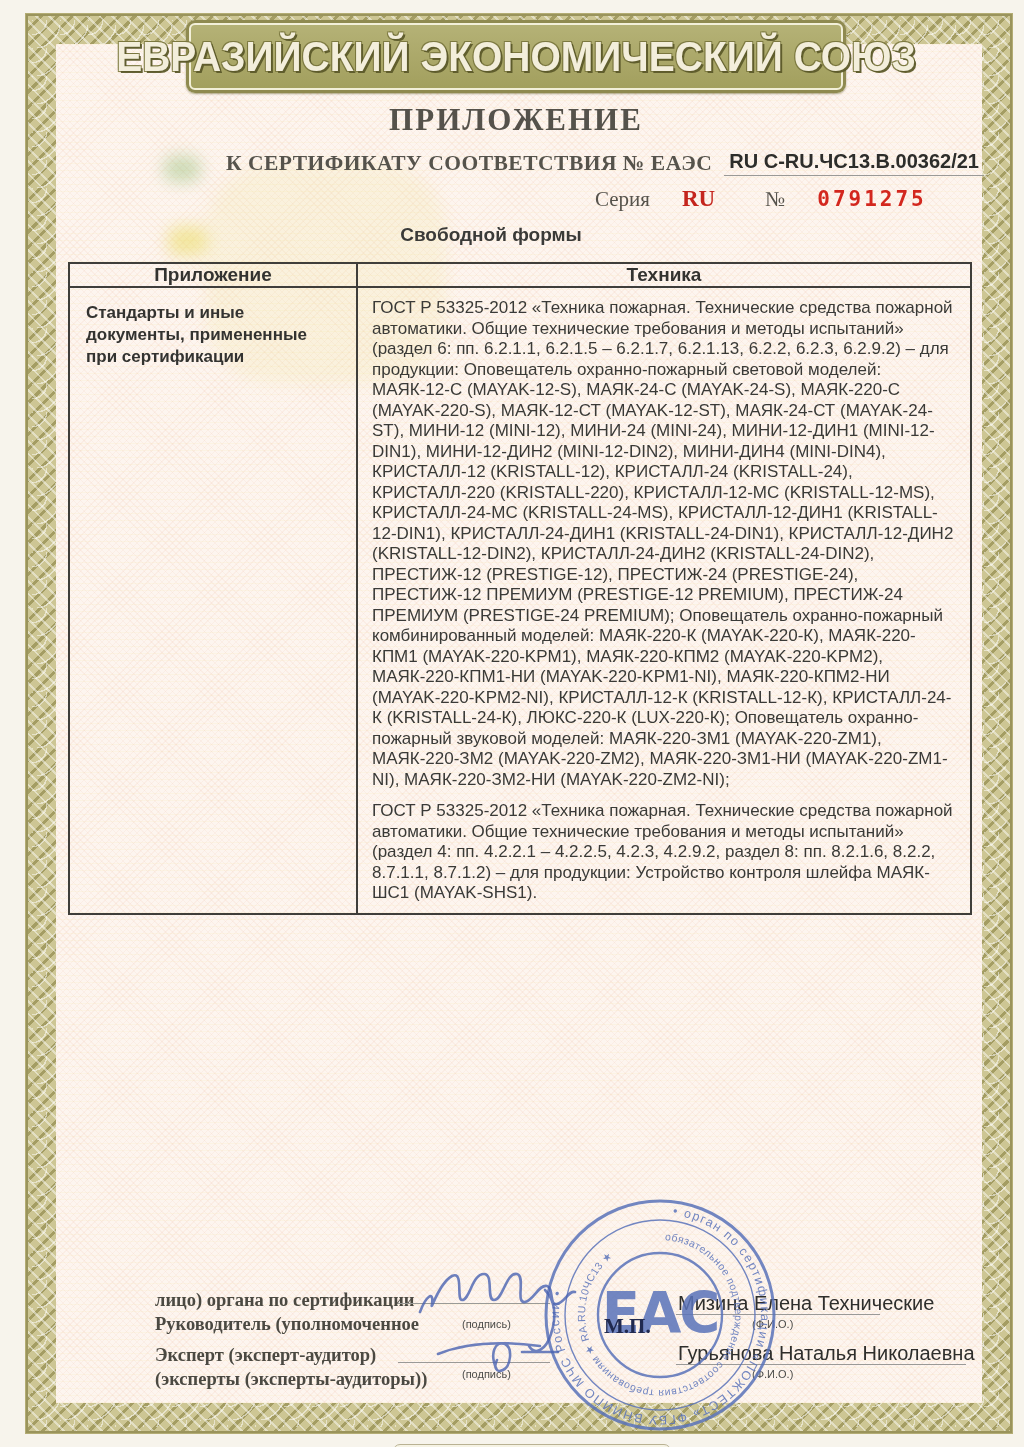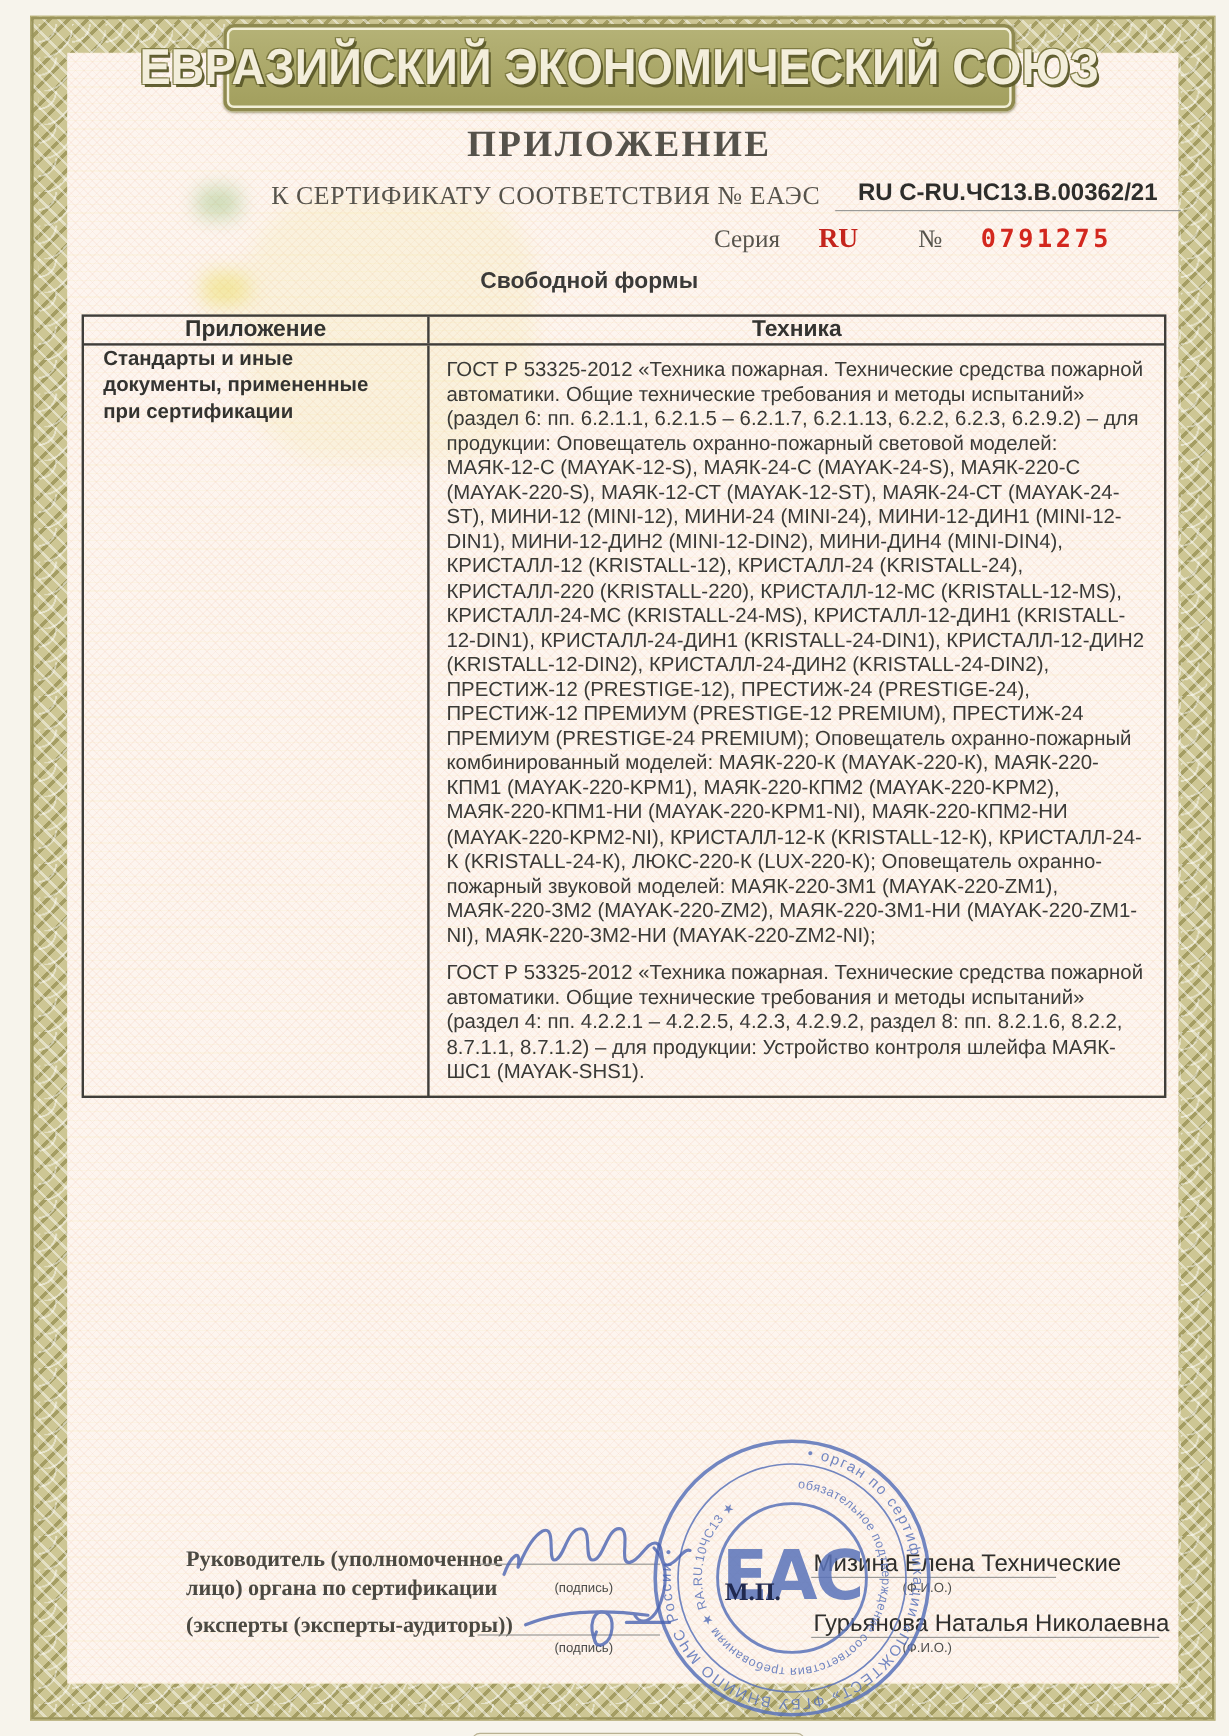--- a/index.html
+++ b/index.html
@@ -32,38 +32,38 @@
   .banner{position:absolute;left:186px;top:20px;width:660px;height:73px;border-radius:9px;
     background:linear-gradient(#b6b378,#a19e5c);
     box-shadow:inset 0 0 0 3px #8f8a50, inset 0 0 0 5px rgba(247,243,222,.95), 0 1px 2px rgba(90,88,40,.5);
     display:flex;align-items:center;justify-content:center;}
   .banner-text{font-weight:800;font-size:39px;letter-spacing:0px;color:#f3eedb;transform:scaleY(1.08);
     text-shadow:2px 2px 0 rgba(92,90,42,.95), -1px -1px 0 rgba(122,119,62,.9), 1px -1px 0 rgba(122,119,62,.9), -1px 1px 0 rgba(122,119,62,.9);
     white-space:nowrap;}
   .doc-title{position:absolute;left:68px;right:60px;top:102px;text-align:center;
     font-family:"Liberation Serif",serif;font-size:31px;font-weight:700;letter-spacing:2px;color:#55524b;}
   .cert-line{position:absolute;left:226px;top:150px;right:40px;display:flex;align-items:flex-end;}
-  .cert-label{font-family:"Liberation Serif",serif;font-size:21.5px;font-weight:400;color:#56534c;white-space:nowrap;letter-spacing:.5px;}
+  .cert-label{font-family:"Liberation Serif",serif;font-size:21.5px;font-weight:700;color:#56534c;white-space:nowrap;letter-spacing:.5px;}
   .cert-number{flex:1;margin-left:12px;border-bottom:1.5px solid #9a9a97;text-align:center;
     font-size:20px;font-weight:700;color:#2d2d2b;padding-bottom:2px;white-space:nowrap;}
   .series-row{position:absolute;left:595px;top:186px;display:flex;align-items:baseline;gap:32px;}
   .series-label{font-family:"Liberation Serif",serif;font-size:21px;color:#56534c;}
   .series-ru{font-family:"Liberation Serif",serif;font-size:23px;font-weight:700;color:#c4241c;}
   .series-no-sign{font-family:"Liberation Serif",serif;font-size:21px;color:#56534c;margin-left:18px;}
   .series-number{font-family:"DejaVu Sans Mono",monospace;font-size:21px;font-weight:700;color:#d3271e;letter-spacing:3px;}
   .form-note{position:absolute;left:68px;right:110px;top:224px;text-align:center;font-size:19px;font-weight:700;color:#3a3a38;}
 
   
   .doc-table{position:absolute;left:68px;top:262px;width:904px;height:653px;border:2px solid #3f3e3a;box-sizing:border-box;display:flex;flex-direction:column;}
   .t-head{display:flex;height:56px;border-bottom:2px solid #3f3e3a;}
   .t-body{display:flex;flex:1;}
   .c1{width:288px;border-right:2px solid #3f3e3a;box-sizing:border-box;}
   .c2{flex:1;}
   .th{display:flex;align-items:center;justify-content:center;font-size:19px;font-weight:700;color:#333330;}
-  .cell1{padding:0 16px;font-size:17px;font-weight:700;line-height:22px;color:#333330;}
+  .cell1{padding:14px 16px;font-size:17px;font-weight:700;line-height:22px;color:#333330;}
   .cell2{padding:10px 14px 10px 14px;font-size:17px;line-height:20.5px;color:#3a3a37;}
   .cell2 p{margin:0;}
   .cell2 p + p{margin-top:11px;}
 
   
   .sig-label{position:absolute;font-family:"Liberation Serif",serif;font-size:18.5px;font-weight:700;color:#4b4942;line-height:24px;}
   .sig-line{position:absolute;border-bottom:1.2px solid #9a9a97;}
   .sig-caption{position:absolute;font-size:11px;color:#4c4c4a;}
   .fio-name{position:absolute;font-size:20px;color:#2e2e2c;white-space:nowrap;}
   .mp-mark{position:absolute;left:604px;top:1314px;font-family:"Liberation Serif",serif;font-size:21px;font-weight:700;color:#20294f;z-index:6;}
@@ -112,27 +112,28 @@
     <div class="t-body">
       <div class="c1 cell1">Стандарты и иные документы, примененные при сертификации</div>
       <div class="c2 cell2">
         <p>ГОСТ Р 53325-2012 «Техника пожарная. Технические средства пожарной автоматики. Общие технические требования и методы испытаний» (раздел 6: пп. 6.2.1.1, 6.2.1.5 – 6.2.1.7, 6.2.1.13, 6.2.2, 6.2.3, 6.2.9.2) – для продукции: Оповещатель охранно-пожарный световой моделей: МАЯК-12-С (MAYAK-12-S), МАЯК-24-С (MAYAK-24-S), МАЯК-220-С (MAYAK-220-S), МАЯК-12-СТ (MAYAK-12-ST), МАЯК-24-СТ (MAYAK-24-ST), МИНИ-12 (MINI-12), МИНИ-24 (MINI-24), МИНИ-12-ДИН1 (MINI-12-DIN1), МИНИ-12-ДИН2 (MINI-12-DIN2), МИНИ-ДИН4 (MINI-DIN4), КРИСТАЛЛ-12 (KRISTALL-12), КРИСТАЛЛ-24 (KRISTALL-24), КРИСТАЛЛ-220 (KRISTALL-220), КРИСТАЛЛ-12-МС (KRISTALL-12-MS), КРИСТАЛЛ-24-МС (KRISTALL-24-MS), КРИСТАЛЛ-12-ДИН1 (KRISTALL-12-DIN1), КРИСТАЛЛ-24-ДИН1 (KRISTALL-24-DIN1), КРИСТАЛЛ-12-ДИН2 (KRISTALL-12-DIN2), КРИСТАЛЛ-24-ДИН2 (KRISTALL-24-DIN2), ПРЕСТИЖ-12 (PRESTIGE-12), ПРЕСТИЖ-24 (PRESTIGE-24), ПРЕСТИЖ-12 ПРЕМИУМ (PRESTIGE-12 PREMIUM), ПРЕСТИЖ-24 ПРЕМИУМ (PRESTIGE-24 PREMIUM); Оповещатель охранно-пожарный комбинированный моделей: МАЯК-220-К (MAYAK-220-К), МАЯК-220-КПМ1 (MAYAK-220-KPM1), МАЯК-220-КПМ2 (MAYAK-220-KPM2), МАЯК-220-КПМ1-НИ (MAYAK-220-KPM1-NI), МАЯК-220-КПМ2-НИ (MAYAK-220-KPM2-NI), КРИСТАЛЛ-12-К (KRISTALL-12-К), КРИСТАЛЛ-24-К (KRISTALL-24-К), ЛЮКС-220-К (LUX-220-К); Оповещатель охранно-пожарный звуковой моделей: МАЯК-220-ЗМ1 (MAYAK-220-ZM1), МАЯК-220-ЗМ2 (MAYAK-220-ZM2), МАЯК-220-ЗМ1-НИ (MAYAK-220-ZM1-NI), МАЯК-220-ЗМ2-НИ (MAYAK-220-ZM2-NI);</p>
         <p>ГОСТ Р 53325-2012 «Техника пожарная. Технические средства пожарной автоматики. Общие технические требования и методы испытаний» (раздел 4: пп. 4.2.2.1 – 4.2.2.5, 4.2.3, 4.2.9.2, раздел 8: пп. 8.2.1.6, 8.2.2, 8.7.1.1, 8.7.1.2) – для продукции: Устройство контроля шлейфа МАЯК-ШС1 (MAYAK-SHS1).</p>
       </div>
     </div>
   </div>
 
   <div class="sig-label" style="left:155px;top:1288px;">
+    <div>лицо) органа по сертификации</div>
     <div>Руководитель (уполномоченное</div>
-    <div>лицо) органа по сертификации</div>
   </div>
   <div class="sig-line" style="left:398px;top:1303px;width:152px;"></div>
   <div class="sig-caption" style="left:462px;top:1318px;">(подпись)</div>
 
   <div class="sig-label" style="left:155px;top:1343px;">
+    <div>Эксперт (эксперт-аудитор)</div>
     <div>(эксперты (эксперты-аудиторы))</div>
   </div>
   <div class="sig-line" style="left:398px;top:1362px;width:152px;"></div>
   <div class="sig-caption" style="left:462px;top:1368px;">(подпись)</div>
 
   <div class="fio-name" style="left:678px;top:1292px;">Мизина Елена Технические</div>
   <div class="sig-line" style="left:676px;top:1314px;width:204px;"></div>
   <div class="sig-caption" style="left:752px;top:1318px;">(Ф.И.О.)</div>
 
   <div class="fio-name" style="left:678px;top:1342px;">Гурьянова Наталья Николаевна</div>

